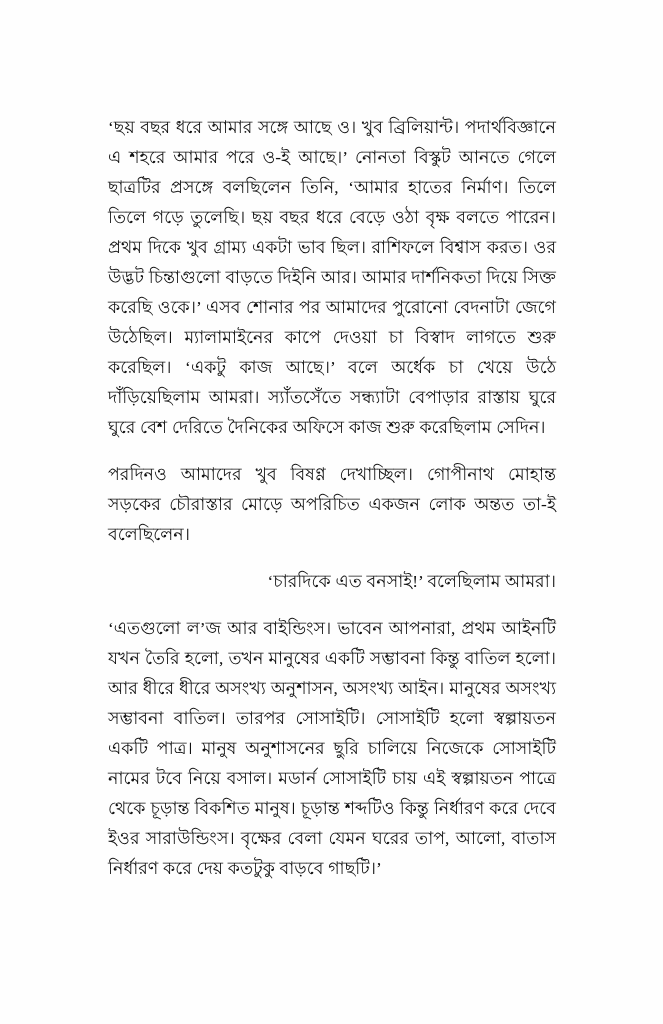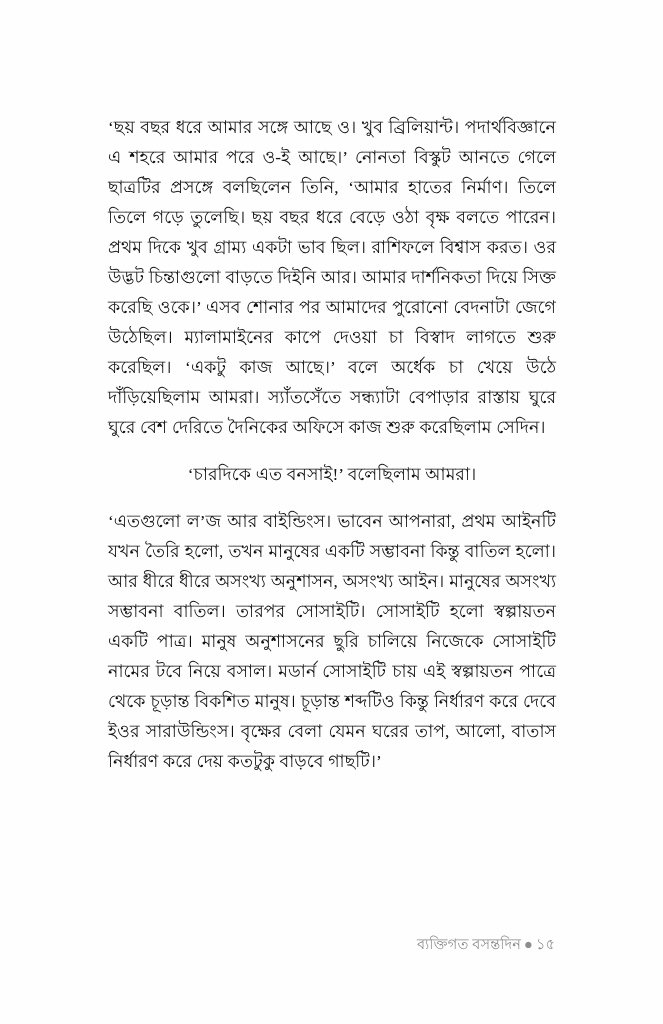--- a/index.html
+++ b/index.html
@@ -42,21 +42,21 @@
     letter-spacing: 0.002em;
     -webkit-font-smoothing: antialiased;
   }
 
   .para:last-of-type {
     margin-bottom: 0;
   }
 
   
   .para.short {
-    text-align: center;
+    text-align: right;
   }
 
   .footer {
     position: absolute;
     right: 108px;
     top: 934px;
     width: 448px;
     text-align: right;
     font-size: 14.5px;
     line-height: 20px;
@@ -70,21 +70,19 @@
     padding: 0 3px;
   }
 </style>
 </head>
 <body>
 
 <div class="page">
 
   <div class="text-block">
     <p class="para">‘ছয় বছর ধরে আমার সঙ্গে আছে ও। খুব ব্রিলিয়ান্ট। পদার্থবিজ্ঞানে এ শহরে আমার পরে ও-ই আছে।’ নোনতা বিস্কুট আনতে গেলে ছাত্রটির প্রসঙ্গে বলছিলেন তিনি, ‘আমার হাতের নির্মাণ। তিলে তিলে গড়ে তুলেছি। ছয় বছর ধরে বেড়ে ওঠা বৃক্ষ বলতে পারেন। প্রথম দিকে খুব গ্রাম্য একটা ভাব ছিল। রাশিফলে বিশ্বাস করত। ওর উদ্ভট চিন্তাগুলো বাড়তে দিইনি আর। আমার দার্শনিকতা দিয়ে সিক্ত করেছি ওকে।’ এসব শোনার পর আমাদের পুরোনো বেদনাটা জেগে উঠেছিল। ম্যালামাইনের কাপে দেওয়া চা বিস্বাদ লাগতে শুরু করেছিল। ‘একটু কাজ আছে।’ বলে অর্ধেক চা খেয়ে উঠে দাঁড়িয়েছিলাম আমরা। স্যাঁতসেঁতে সন্ধ্যাটা বেপাড়ার রাস্তায় ঘুরে ঘুরে বেশ দেরিতে দৈনিকের অফিসে কাজ শুরু করেছিলাম সেদিন।</p>
+    <p class="para">পরদিনও আমাদের খুব বিষণ্ণ দেখাচ্ছিল। গোপীনাথ মোহান্ত সড়কের চৌরাস্তার মোড়ে অপরিচিত একজন লোক অন্তত তা-ই বলেছিলেন।</p>
     <p class="para short">‘চারদিকে এত বনসাই!’ বলেছিলাম আমরা।</p>
     <p class="para">‘এতগুলো ল’জ আর বাইন্ডিংস। ভাবেন আপনারা, প্রথম আইনটি যখন তৈরি হলো, তখন মানুষের একটি সম্ভাবনা কিন্তু বাতিল হলো। আর ধীরে ধীরে অসংখ্য অনুশাসন, অসংখ্য আইন। মানুষের অসংখ্য সম্ভাবনা বাতিল। তারপর সোসাইটি। সোসাইটি হলো স্বল্পায়তন একটি পাত্র। মানুষ অনুশাসনের ছুরি চালিয়ে নিজেকে সোসাইটি নামের টবে নিয়ে বসাল। মডার্ন সোসাইটি চায় এই স্বল্পায়তন পাত্রে থেকে চূড়ান্ত বিকশিত মানুষ। চূড়ান্ত শব্দটিও কিন্তু নির্ধারণ করে দেবে ইওর সারাউন্ডিংস। বৃক্ষের বেলা যেমন ঘরের তাপ, আলো, বাতাস নির্ধারণ করে দেয় কতটুকু বাড়বে গাছটি।’</p>
   </div>
 
-  <div class="footer">
-    <span>ব্যক্তিগত বসন্তদিন</span><span class="sep">●</span><span>১৫</span>
-  </div>
 
 </div>
 
 </body></html>

